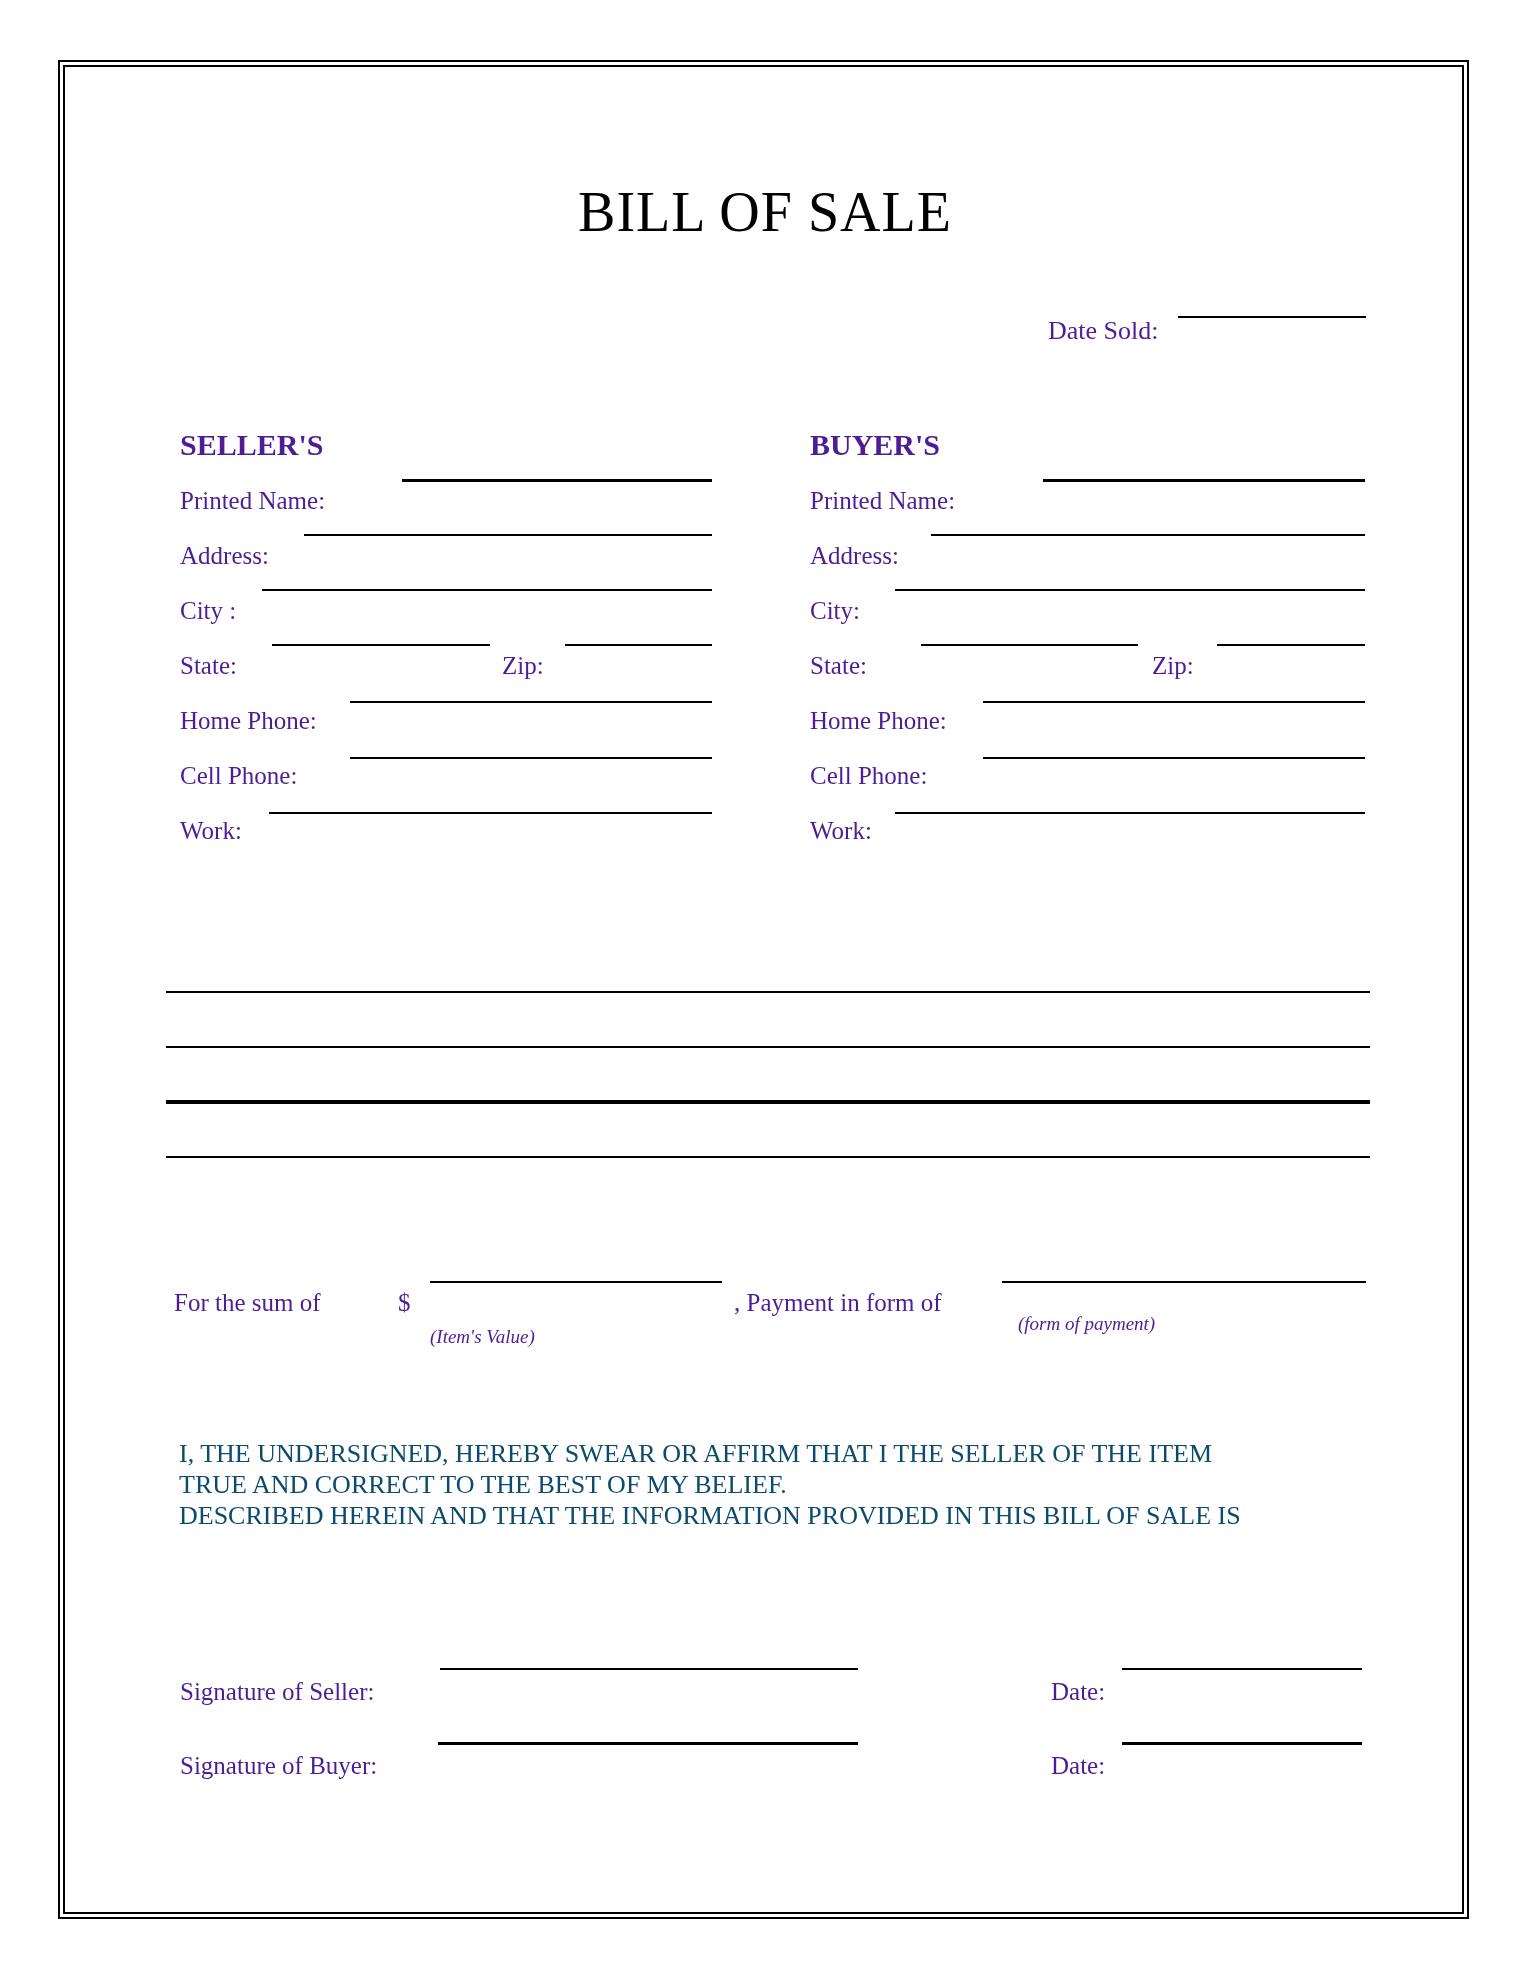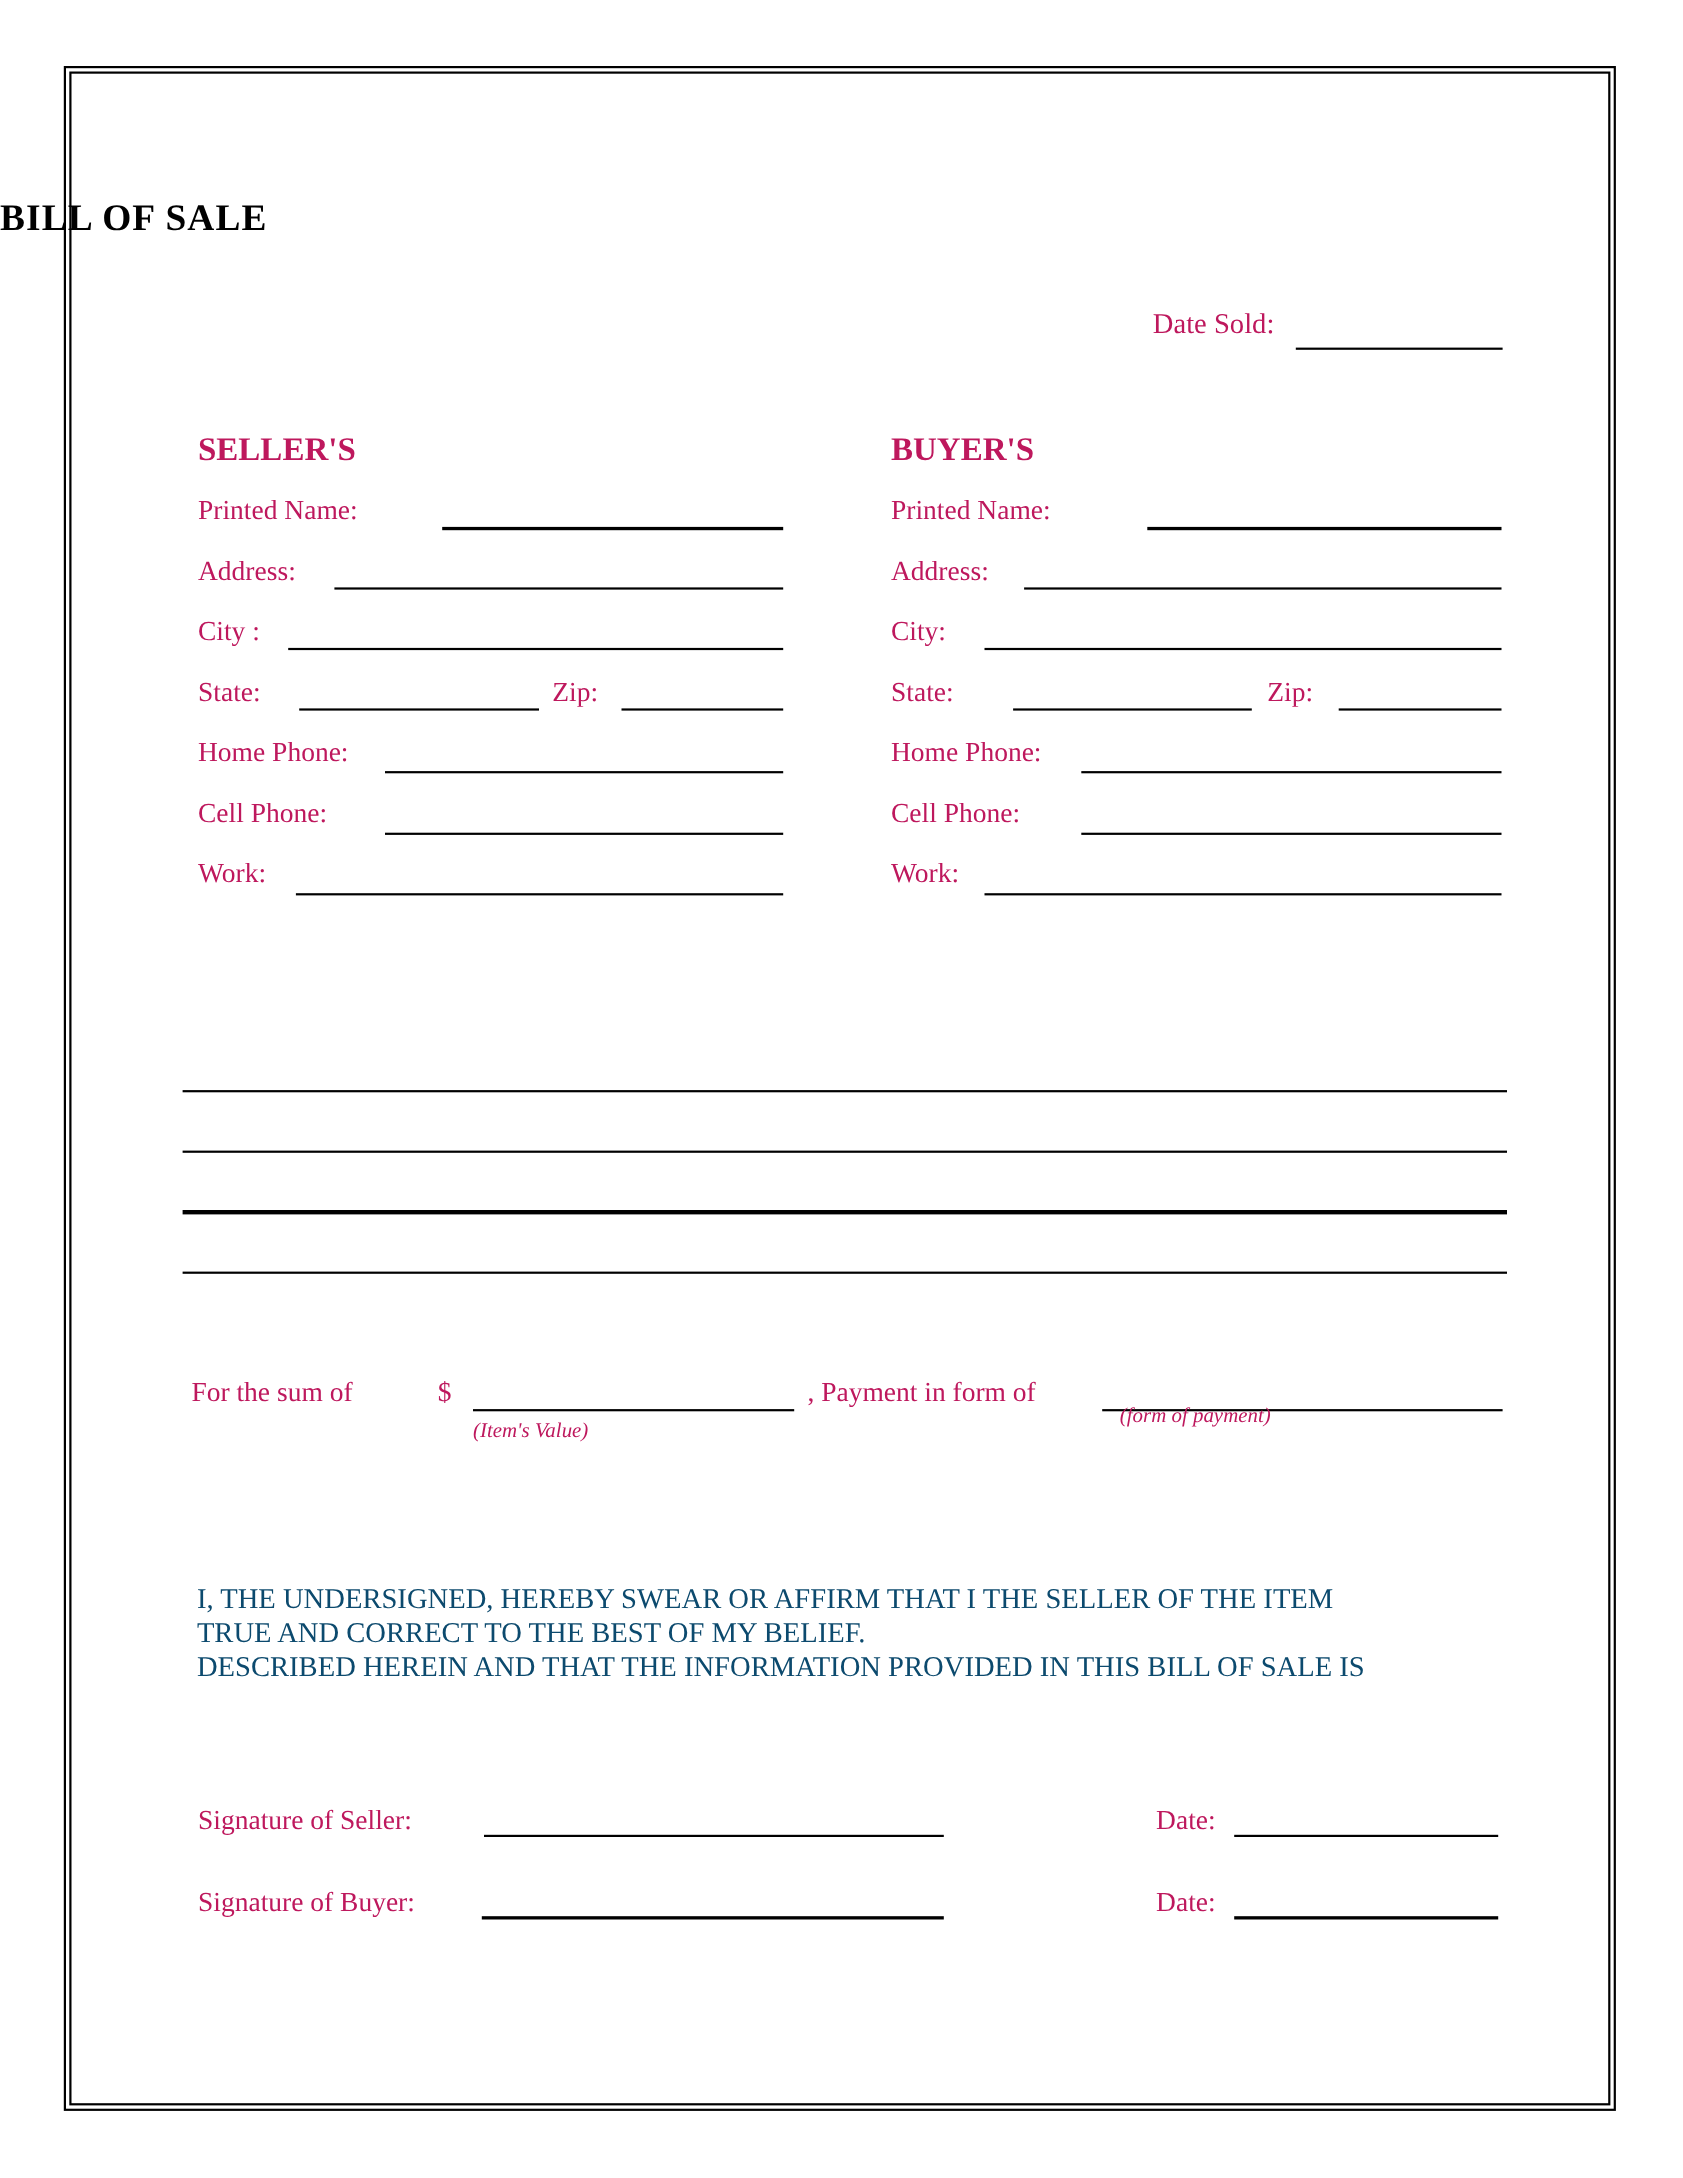--- a/index.html
+++ b/index.html
@@ -13,30 +13,30 @@
   #border-outer {
     position:absolute; left:58px; top:60px; width:1407px; height:1855px;
     border:2px solid #000;
   }
   #border-inner {
     position:absolute; left:3px; top:3px; right:3px; bottom:3px;
     border:2px solid #000;
   }
   .lbl {
     position:absolute; font-size:25px; line-height:26px;
-    color:#be185d; white-space:nowrap;
+    color:#4c1d95; white-space:nowrap;margin-top:36px;
   }
   .heading { font-weight:bold; font-size:30px; }
   .rule { position:absolute; background:#000; height:2px; }
   .h3 { height:3px; }
   .h4 { height:4px; }
 
   #title {
     position:absolute; top:180px; left:0; width:100%;
-    font-size:34px; font-weight:bold;
+    text-align:center; font-size:56px; font-weight:normal;
     letter-spacing:1px; white-space:nowrap;
   }
 
   
   #date-sold-label { left:1048px; top:282px; font-size:26px; }
   #date-sold-line  { left:1178px; top:316px; width:188px; }
 
   
   #seller-heading { left:180px; top:396px; }
   #buyer-heading  { left:810px; top:396px; }

